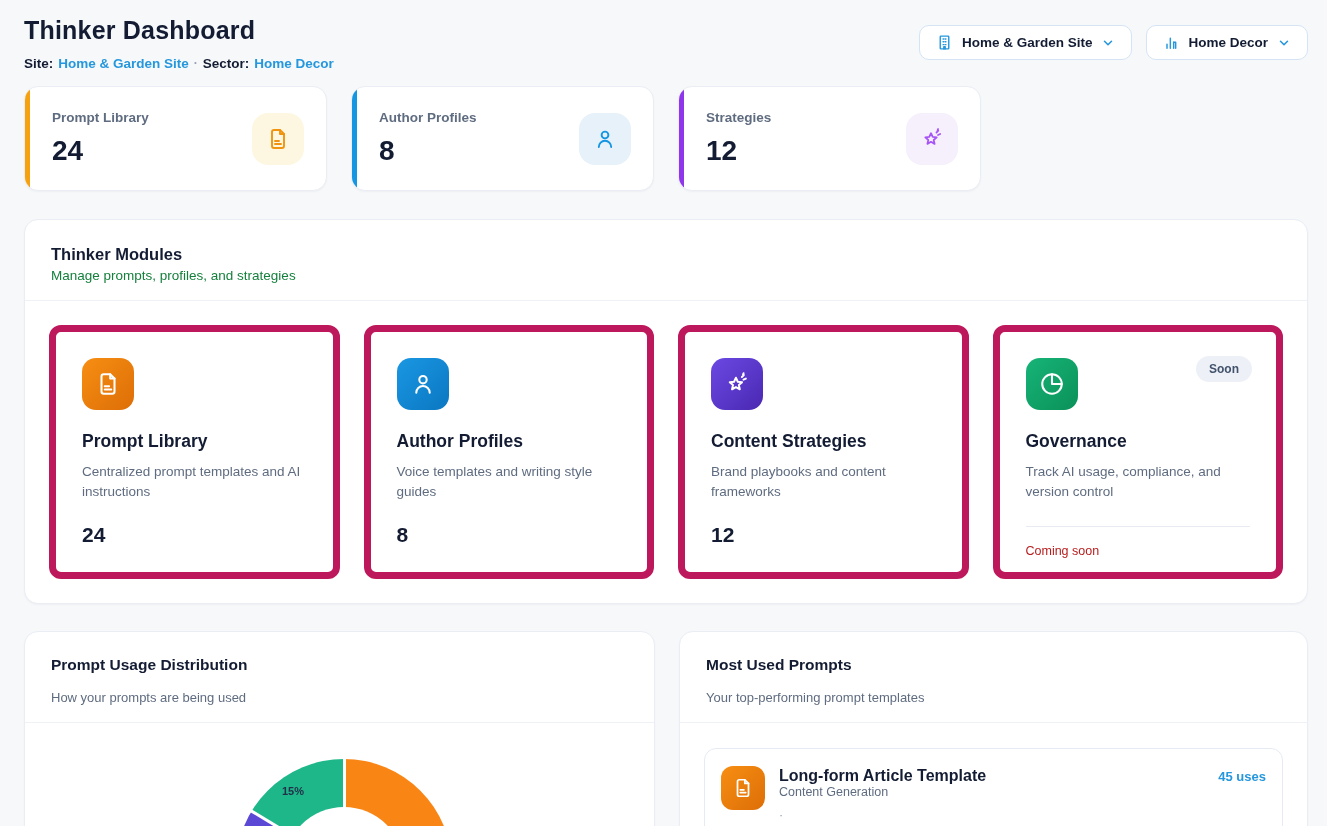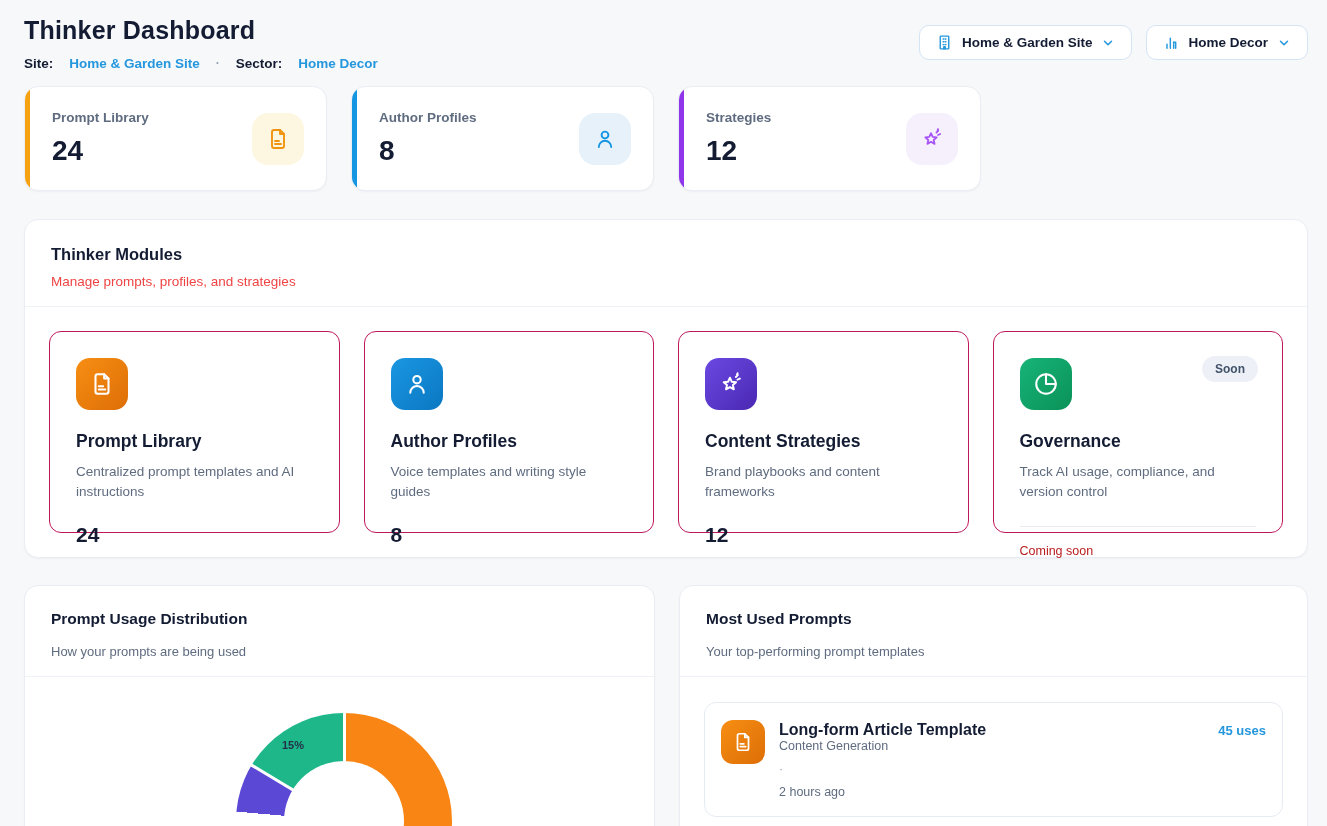--- a/index.html
+++ b/index.html
@@ -7,21 +7,21 @@
   body {
     font-family:"Liberation Sans", sans-serif;
     background:#f6f8fa;
     color:#131c33;
   }
   .wrap { width:1284px; margin-left:24px; }
 
   
   .header { display:flex; justify-content:space-between; align-items:flex-start; padding-top:16px; }
   .page-title { font-size:25px; font-weight:800; letter-spacing:.2px; color:#131c33; }
-  .crumbs { margin-top:11px; font-size:13.5px; font-weight:700; color:#131c33; display:flex; gap:16px; }
+  .crumbs { margin-top:11px; font-size:13.5px; font-weight:700; color:#131c33; display:flex; gap:5px; }
   .crumbs .lnk { color:#2597dd; cursor:pointer; }
   .crumbs .dot { color:#97a1b3; font-size:12px; }
   .hdr-btns { display:flex; gap:14px; margin-top:9px; }
   .sel-btn {
     display:flex; align-items:center; gap:9px; height:35px; padding:0 16px;
     background:#fff; border:1.5px solid #d5e4f5; border-radius:10px;
     font-size:13.5px; font-weight:700; color:#131c33; cursor:pointer;
   }
   .sel-btn svg { display:block; }
 
@@ -40,25 +40,25 @@
   .s1 .accent{background:#f6a210;} .s1 .stat-icon{background:#fdf7e1;}
   .s2 .accent{background:#1596e2;} .s2 .stat-icon{background:#e7f1fa;}
   .s3 .accent{background:#8f35ea;} .s3 .stat-icon{background:#f6f0fc;}
   .s4 .accent{background:#12b176;} .s4 .stat-icon{background:#e7f7ee;}
 
   
   .panel { background:#fff; border:1px solid #eaeef4; border-radius:14px; box-shadow:0 1px 2px rgba(16,24,40,.04); }
   .modules-panel { margin-top:28px; }
   .panel-head { padding:25px 26px 17px 26px; }
   .panel-title { font-size:16.5px; font-weight:800; color:#131c33; }
-  .panel-sub { font-size:13.5px; color:#ef4444; margin-top:10px; }
+  .panel-sub { font-size:13.5px; color:#15803d; margin-top:4px; }
   .panel-div { border-top:1px solid #eef1f6; }
   .mod-grid { display:grid; grid-template-columns:repeat(4,1fr); gap:24px; padding:24px; }
   .mod-card {
-    position:relative; border:1px solid #be185d; border-radius:12px; height:202px;
+    position:relative; border:7px solid #be185d; border-radius:12px; height:254px;
     padding:26px; cursor:pointer; background:#fff;
   }
   .mod-icon { width:52px; height:52px; border-radius:14px; display:flex; align-items:center; justify-content:center; }
   .mi-orange{ background:linear-gradient(135deg,#f78e12,#dd6e07); }
   .mi-blue  { background:linear-gradient(135deg,#1a97e2,#0b77c2); }
   .mi-purple{ background:linear-gradient(135deg,#6b49e3,#4a28b2); }
   .mi-green { background:linear-gradient(135deg,#17b478,#0a9158); }
   .mod-title { font-size:17.5px; font-weight:800; margin-top:21px; color:#131c33; }
   .mod-desc { font-size:13.5px; color:#5f6c80; line-height:1.5; margin-top:10px; }
   .mod-count { font-size:21px; font-weight:800; margin-top:20px; color:#131c33; }

